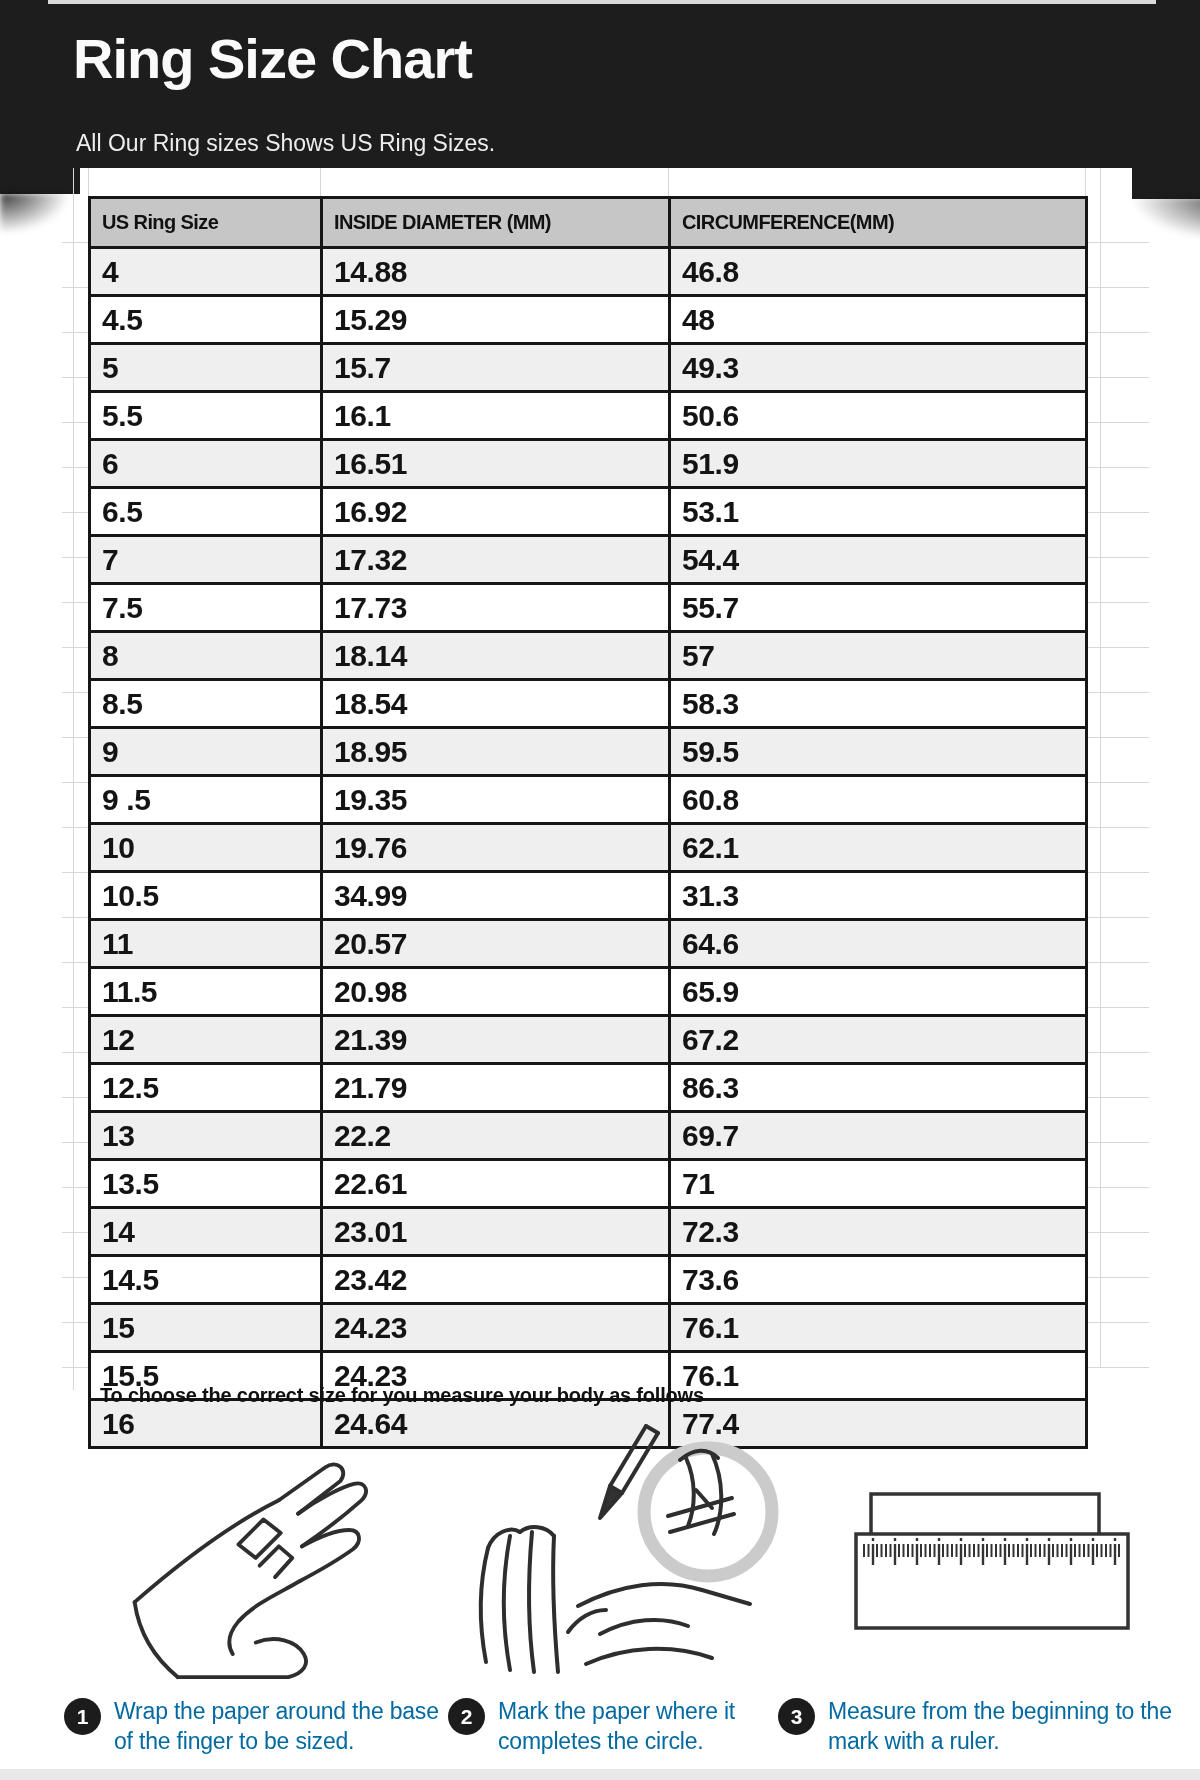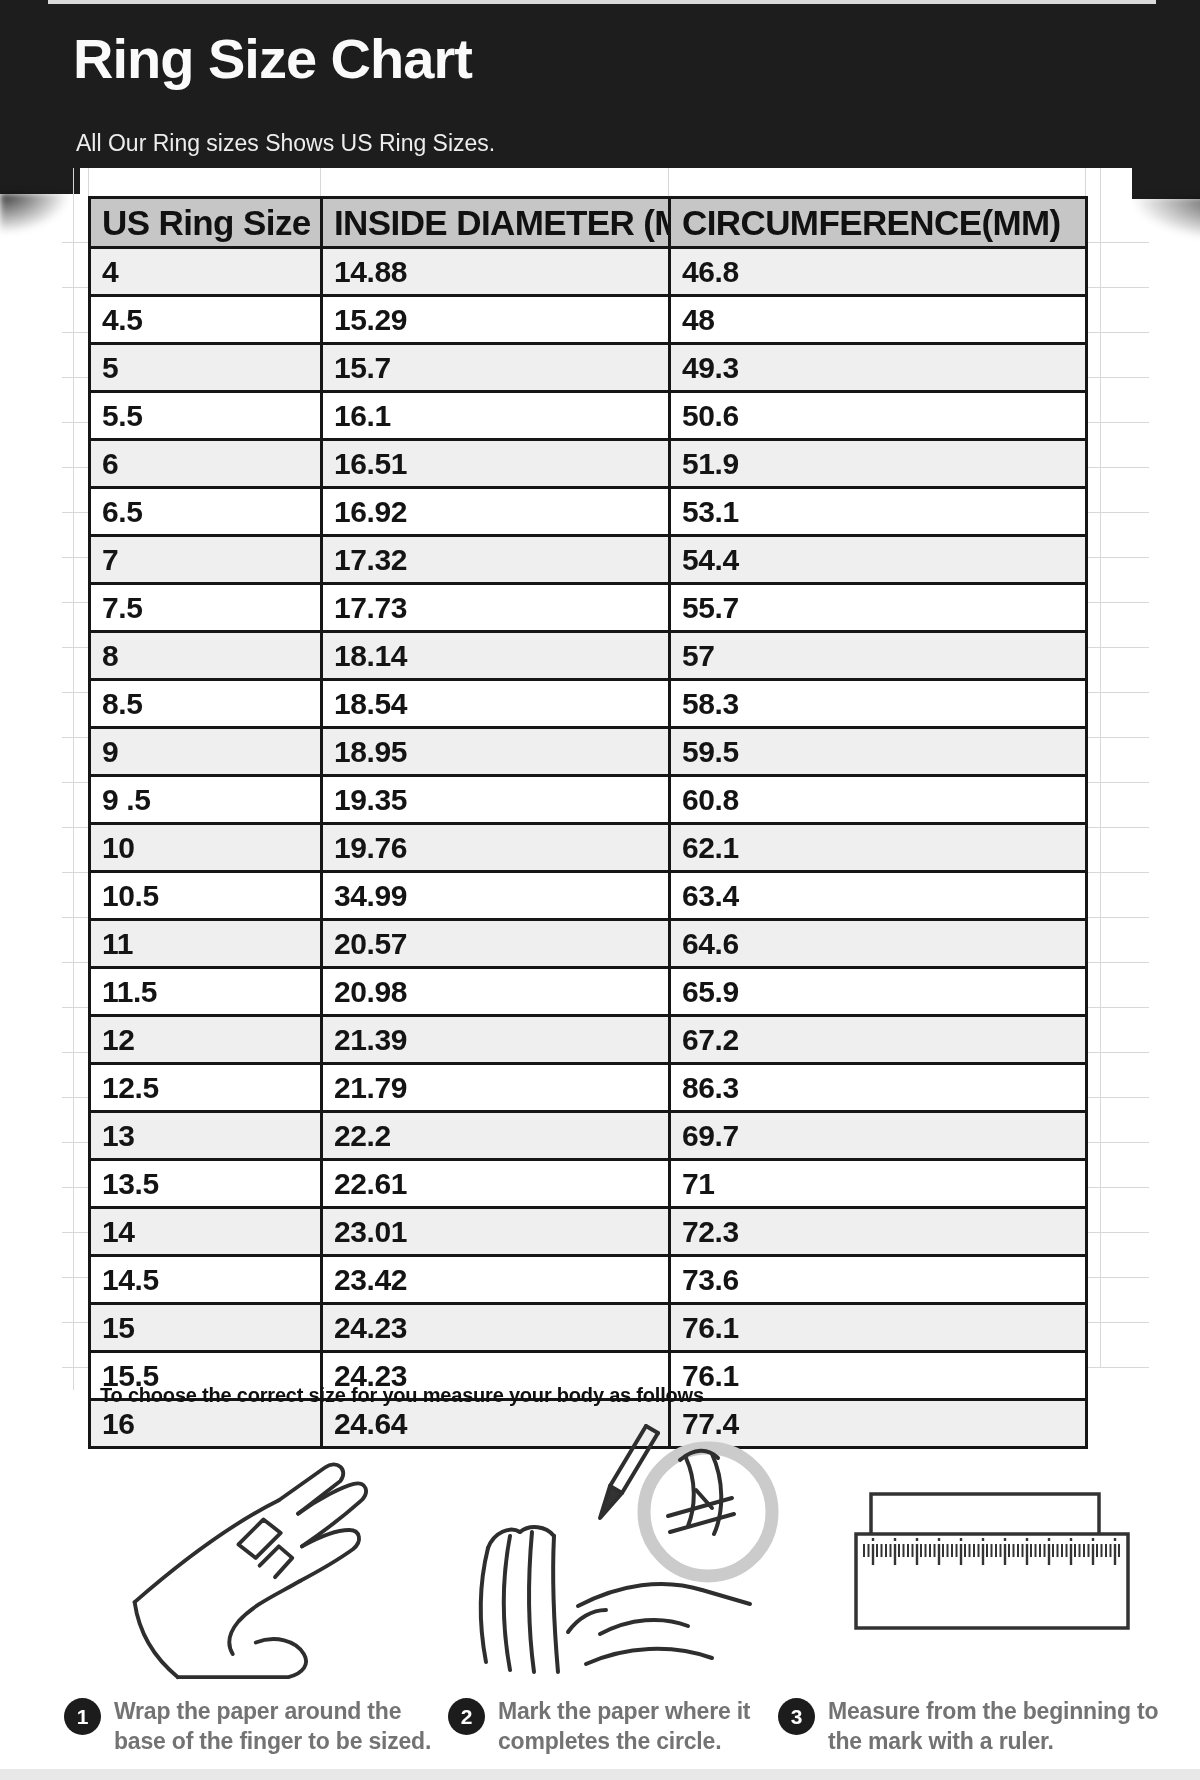--- a/index.html
+++ b/index.html
@@ -26,40 +26,40 @@
   .grid-rows-left{position:absolute;left:62px;top:198px;width:26px;height:1170px;
     background:repeating-linear-gradient(to bottom,transparent 0,transparent 44px,var(--faint-grid,#d8d8d8) 44px,var(--faint-grid,#d8d8d8) 45px);}
   .grid-rows-right{position:absolute;left:1085px;top:198px;width:64px;height:1170px;
     background:repeating-linear-gradient(to bottom,transparent 0,transparent 44px,var(--faint-grid,#d8d8d8) 44px,var(--faint-grid,#d8d8d8) 45px);}
 
   
   .sheet{position:absolute;left:88px;top:196px;}
   table.ring{border-collapse:collapse;table-layout:fixed;width:997px;border:2px solid var(--table-border,#161616);}
   table.ring th,table.ring td{border:3px solid var(--table-border,#161616);padding:0 11px;
     text-align:left;vertical-align:middle;overflow:hidden;white-space:nowrap;}
-  table.ring th{height:47px;background:var(--header-cell-bg,#c6c6c6);font-size:35px;font-weight:700;
+  table.ring th{height:47px;background:var(--header-cell-bg,#c6c6c6);font-size:20px;font-weight:700;
     letter-spacing:-0.6px;color:#111;}
   table.ring td{height:45px;background:var(--row-bg,#ffffff);font-size:30px;font-weight:700;color:#141414;
     letter-spacing:-0.4px;}
   table.ring tbody tr:nth-of-type(odd) td{background:var(--row-alt-bg,#efefef);}
 
   
   .intro{position:absolute;left:100px;top:1384px;font-size:20px;font-weight:700;color:#101010;
          letter-spacing:-0.2px;}
   .illus{position:absolute;}
   .illus svg{display:block;}
   .steps{position:absolute;left:0;top:1696px;width:1200px;height:84px;}
   .step{position:absolute;display:flex;gap:13px;align-items:flex-start;}
   .step-1{left:64px;width:392px;}
   .step-2{left:448px;width:340px;}
   .step-3{left:778px;width:412px;}
   .badge{flex:0 0 auto;width:37px;height:37px;border-radius:50%;background:var(--badge-bg,#1c1c1c);
          color:var(--badge-text,#ffffff);font-size:21px;font-weight:700;display:flex;
          align-items:center;justify-content:center;margin-top:2px;}
-  .step-text{font-size:23px;font-weight:700;line-height:1.32;color:#737373;letter-spacing:-0.2px;}
+  .step-text{font-size:23px;font-weight:400;line-height:1.32;color:#0369a1;letter-spacing:-0.2px;}
   .step-1 .step-text{width:330px;}
   .step-2 .step-text{width:292px;}
   .step-3 .step-text{width:372px;}
 
   .bottom-strip{position:absolute;left:0;bottom:0;width:1200px;height:11px;background:#e8e8e8;}
   .sketch{stroke:#2e2e2e;stroke-width:4;fill:none;stroke-linecap:round;stroke-linejoin:round;}
 </style>
 </head>
 <body>
 
@@ -176,21 +176,21 @@
 
           <tr>
             <td>10</td>
             <td>19.76</td>
             <td>62.1</td>
           </tr>
 
           <tr>
             <td>10.5</td>
             <td>34.99</td>
-            <td>63.4</td>
+            <td>31.3</td>
           </tr>
 
           <tr>
             <td>11</td>
             <td>20.57</td>
             <td>64.6</td>
           </tr>
 
           <tr>
             <td>11.5</td>

